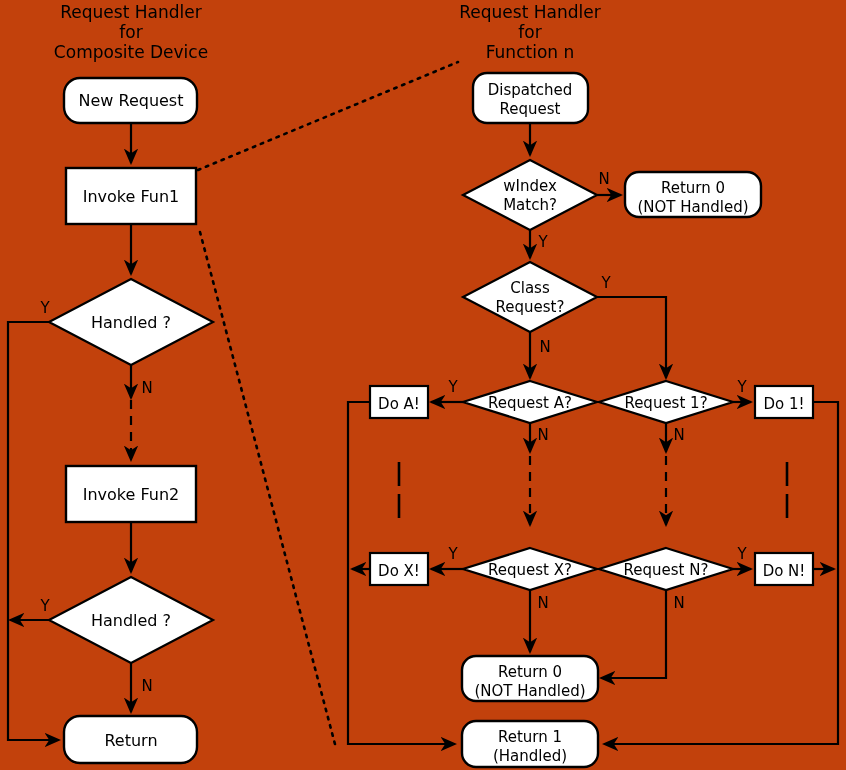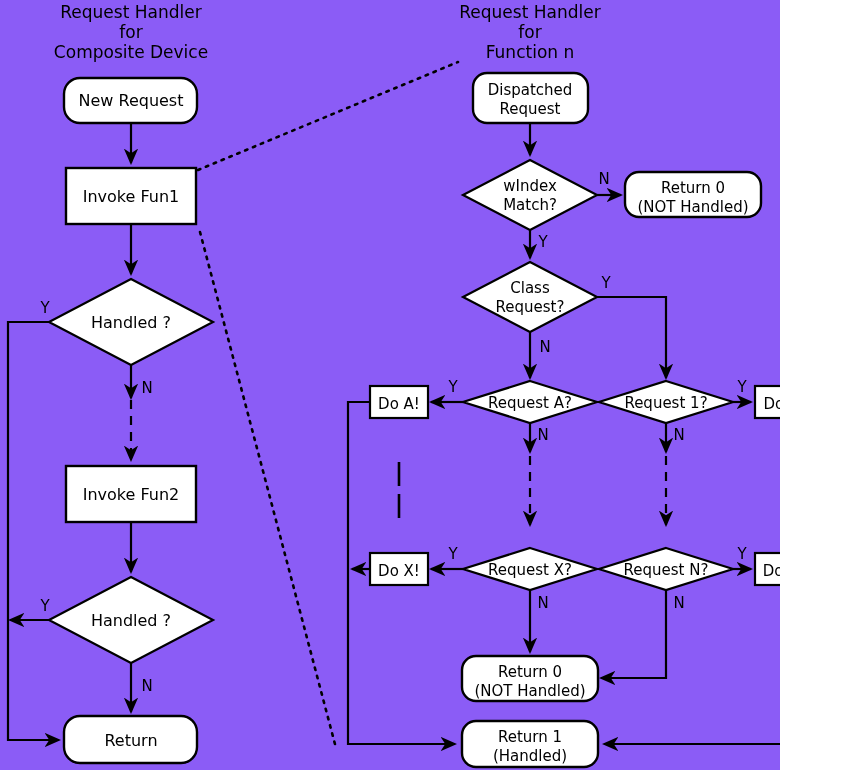--- a/index.html
+++ b/index.html
@@ -2,23 +2,23 @@
 <html><head>
 <meta charset="utf-8">
 <style>
   html, body {
     margin: 0;
     padding: 0;
     background: #ffffff;
   }
   #page {
     position: relative;
-    width: 780px;
+    width: 846px;
     height: 770px;
-    background: #8b5cf6;
+    background: #c2410c;
     font-family: "DejaVu Sans", "Liberation Sans", sans-serif;
     overflow: hidden;
   }
   svg.flow {
     position: absolute;
     left: 0;
     top: 0;
     width: 846px;
     height: 770px;
   }

